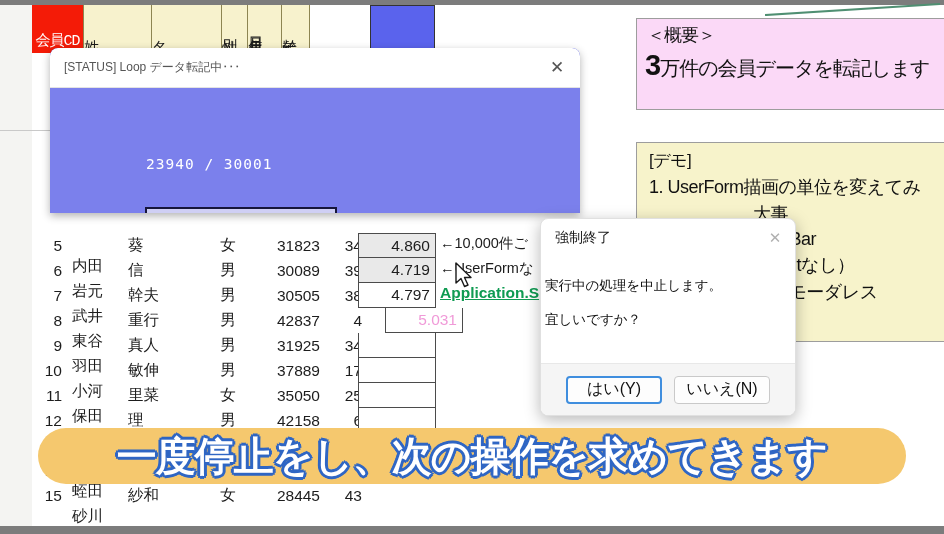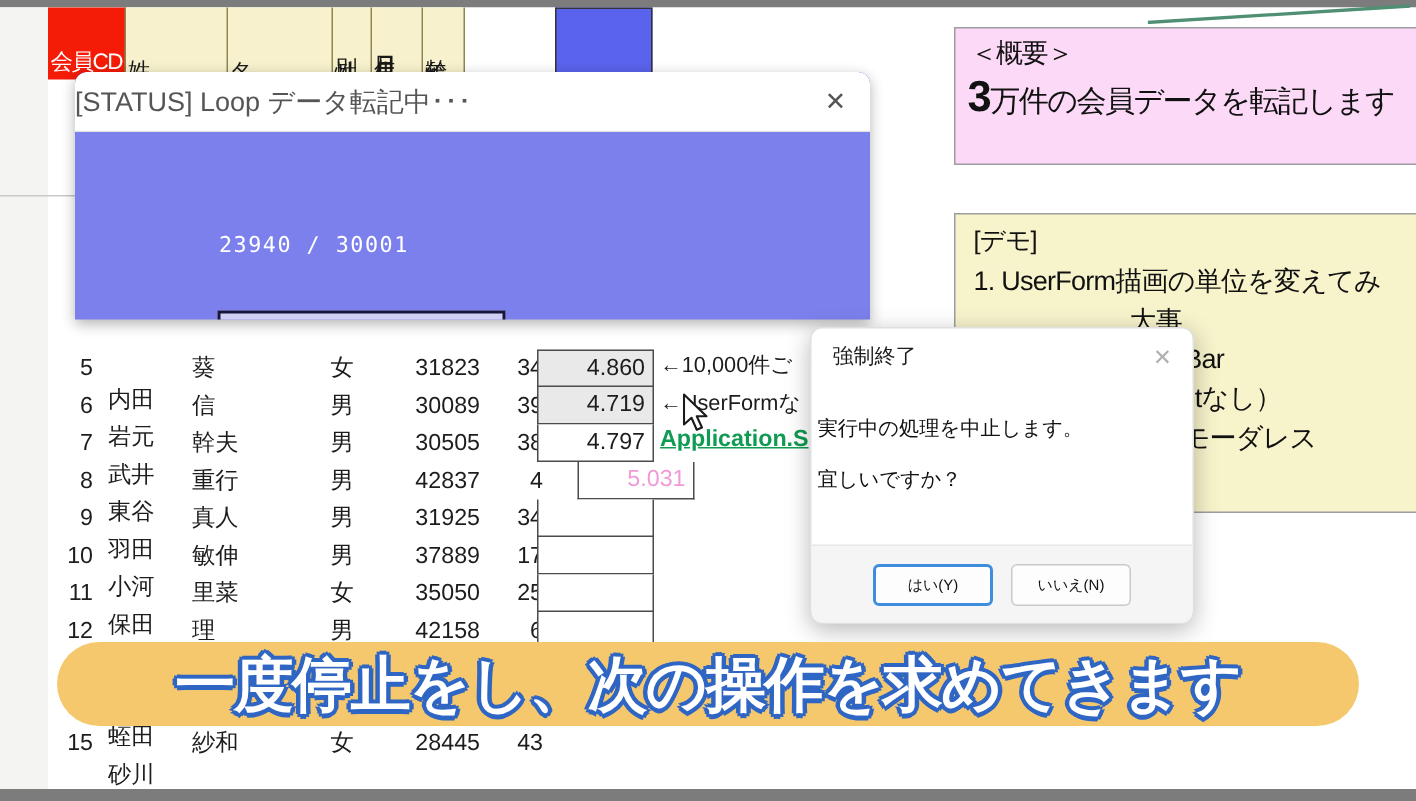--- a/index.html
+++ b/index.html
@@ -55,20 +55,21 @@
     writing-mode: vertical-rl; text-orientation: upright;
     letter-spacing: -1px;
   }
   .hdr-cell.cd {
     background: #f41b07; color: #ffffff;
     border-right: 1px solid #8d8552;
     writing-mode: horizontal-tb;
     align-items: flex-end; justify-content: center;
     font-size: 15px; padding-bottom: 3px;
     width: 52px;
+    font-family: Liberation Mono, monospace;
   }
   .hdr-cell.cd .cd-top { display:block; }
   .hdr-c-sei   { width: 68px; }
   .hdr-c-mei   { width: 70px; }
   .hdr-c-sex   { width: 26px; }
   .hdr-c-dob   { width: 34px; }
   .hdr-c-age   { width: 28px; }
 
   
   .hdr-blue {
@@ -152,22 +153,22 @@
     box-shadow: 0 3px 9px rgba(0,0,0,.30);
     overflow: hidden;
   }
   .uf-title {
     height: 40px; background: #ffffff;
     border-radius: 8px 8px 0 0;
     display: flex; align-items: center;
     border-bottom: 1px solid #e3e3e3;
   }
   .uf-title-text {
-    flex: 1; 
-    font-size: 18px; color: #555; white-space: nowrap;
+    flex: 1; padding-left: 14px;
+    font-size: 12px; color: #555; white-space: nowrap;
   }
   .uf-close {
     width: 46px; height: 40px;
     display: flex; align-items: center; justify-content: center;
     color: #555; font-size: 17px; cursor: pointer;
   }
   .uf-counter {
     position: absolute; left: 96px; top: 108px;
     font-family: "DejaVu Sans Mono", "Liberation Mono", monospace;
     font-size: 14.5px; color: #ffffff; letter-spacing: 1px;
@@ -204,25 +205,25 @@
     color: #b0b0b0; font-size: 15px; cursor: pointer;
   }
   .mb-body { padding: 20px 16px 0 4px; }
   .mb-line { font-size: 13.5px; color: #111; margin-bottom: 16px; white-space: nowrap; }
   .mb-foot {
     position: absolute; left: 0; bottom: 0; width: 100%; height: 52px;
     background: #f5f5f5; border-top: 1px solid #e8e8e8;
     display: flex; align-items: center; justify-content: center; gap: 12px;
   }
   .mb-btn {
-    width: 80px; height: 28px;
+    width: 96px; height: 28px;
     border-radius: 4px; background: #fdfdfd;
     border: 1px solid #c9c9c9;
     display: flex; align-items: center; justify-content: center;
-    font-size: 10px; color: #111; cursor: pointer;
+    font-size: 16px; color: #111; cursor: pointer;
   }
   .mb-btn.default { border: 2px solid #3f8ede; }
 
   
   .subtitle-band {
     position: absolute; left: 38px; top: 428px;
     width: 868px; height: 56px;
     background: #f5c86e;
     border-radius: 28px;
   }

